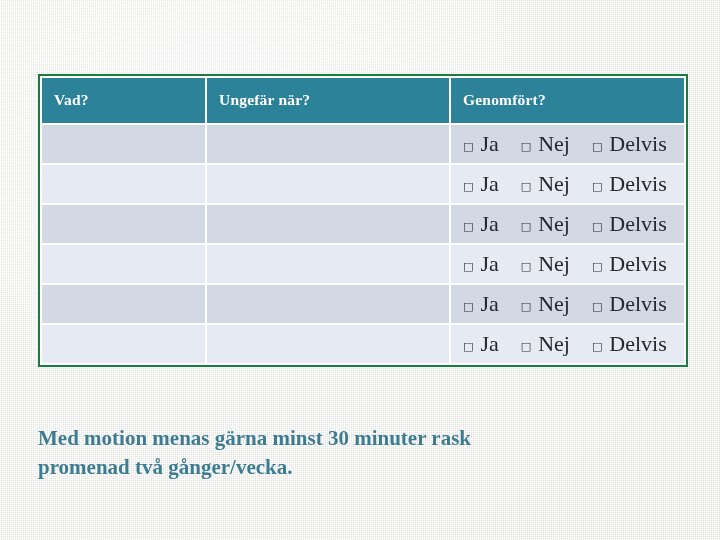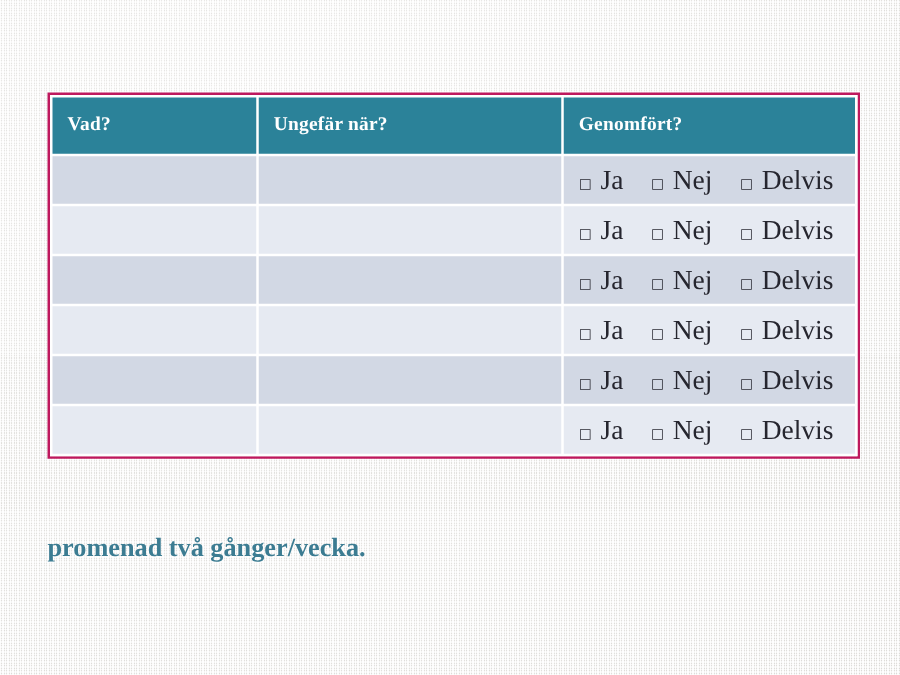--- a/index.html
+++ b/index.html
@@ -45,21 +45,21 @@
     color: #2f7f96;
     letter-spacing: 0.2px;
     text-shadow: 0 1px 0 rgba(255,255,255,0.55);
   }
 
   .table-wrap {
     position: absolute;
     left: 38px;
     top: 74px;
     width: 650px;
-    border: 2px solid #be185d;
+    border: 2px solid #15803d;
     box-sizing: border-box;
     background: #ffffff;
   }
 
   table.survey {
     width: 100%;
     border-collapse: separate;
     border-spacing: 2px;
     table-layout: fixed;
     background: #ffffff;
@@ -283,16 +283,17 @@
               </span>
             </div>
           </td>
         </tr>
 
       </tbody>
     </table>
   </div>
 
   <div class="footnote">
+    <div>Med motion menas gärna minst 30 minuter rask</div>
     <div>promenad  två gånger/vecka.</div>
   </div>
 
 </div>
 
 </body></html>

